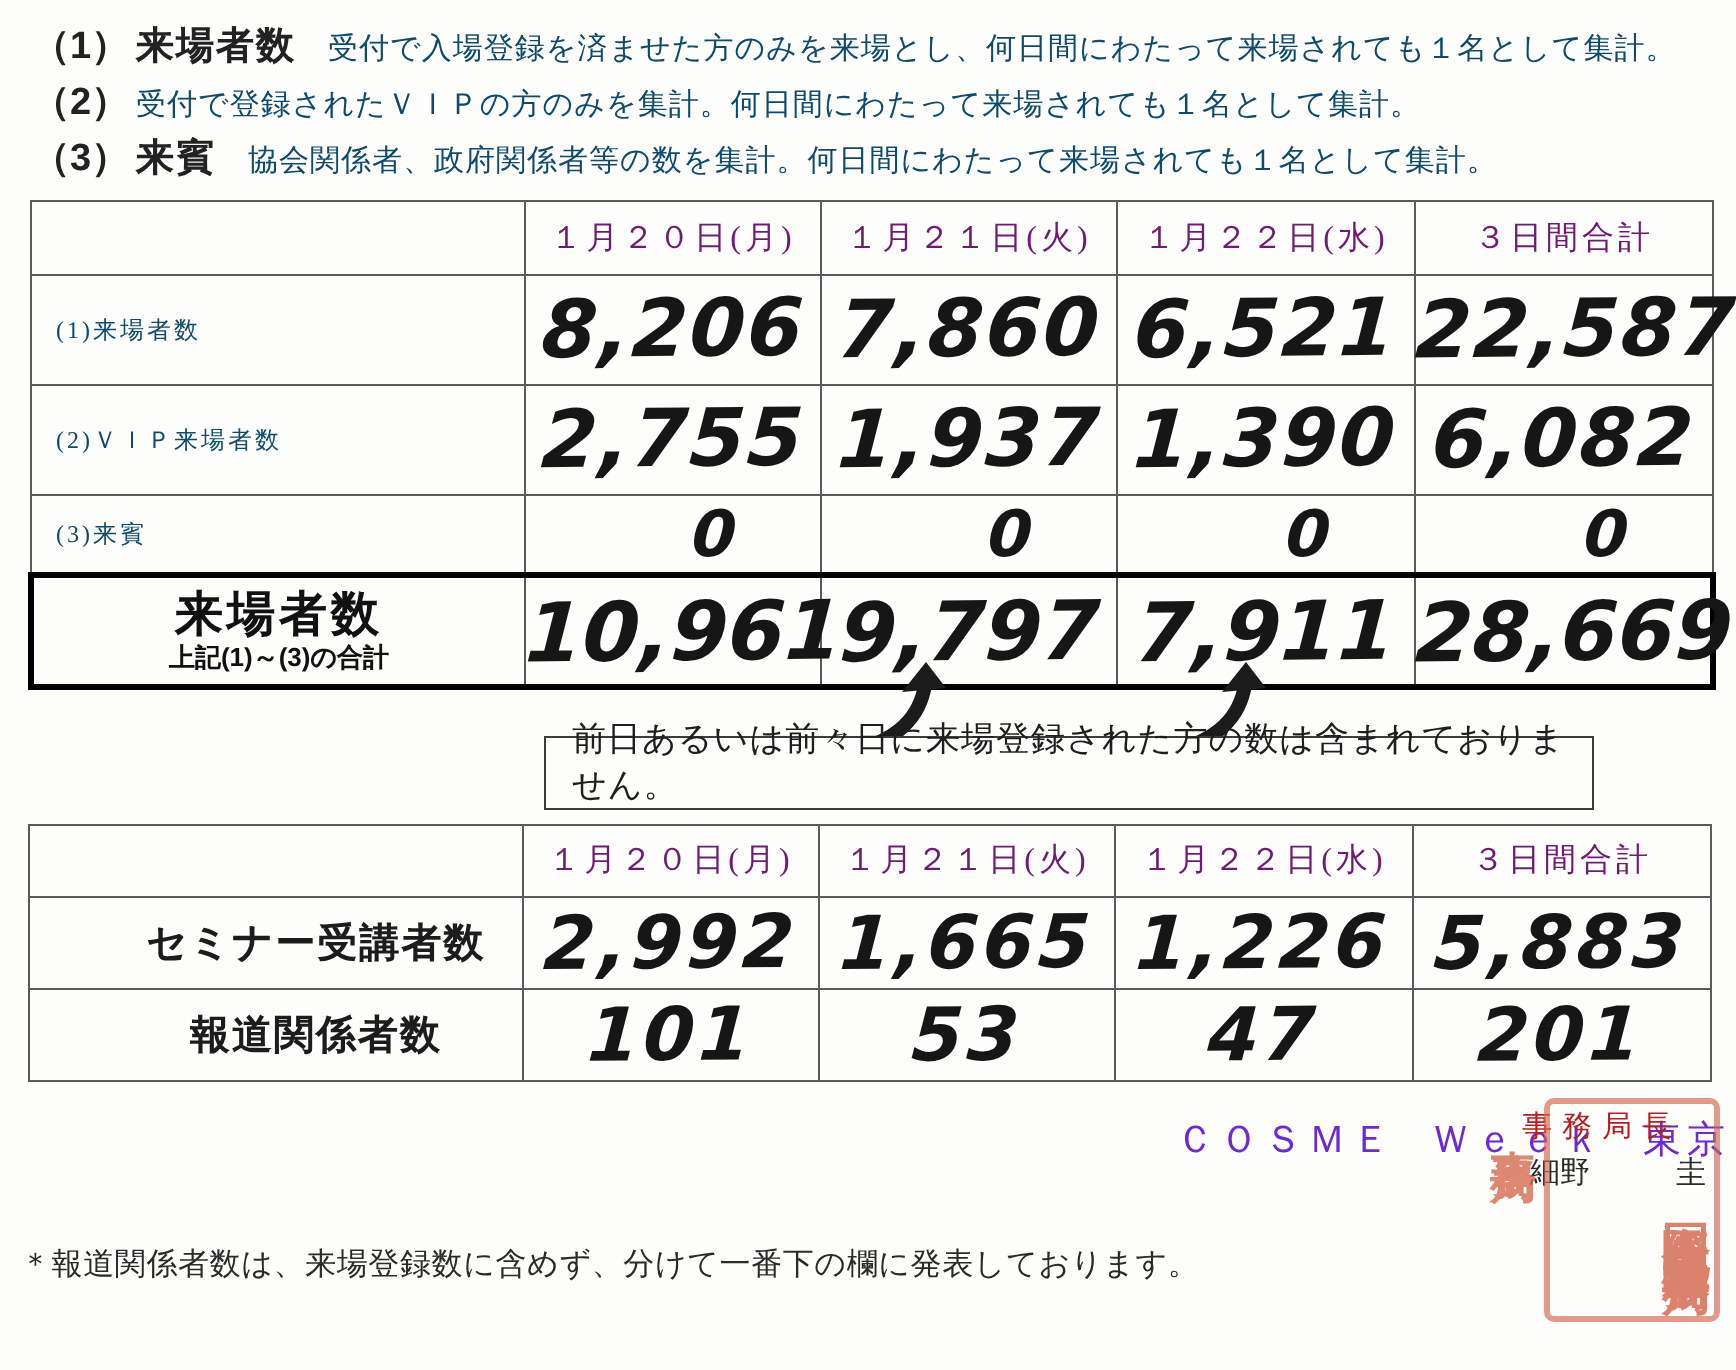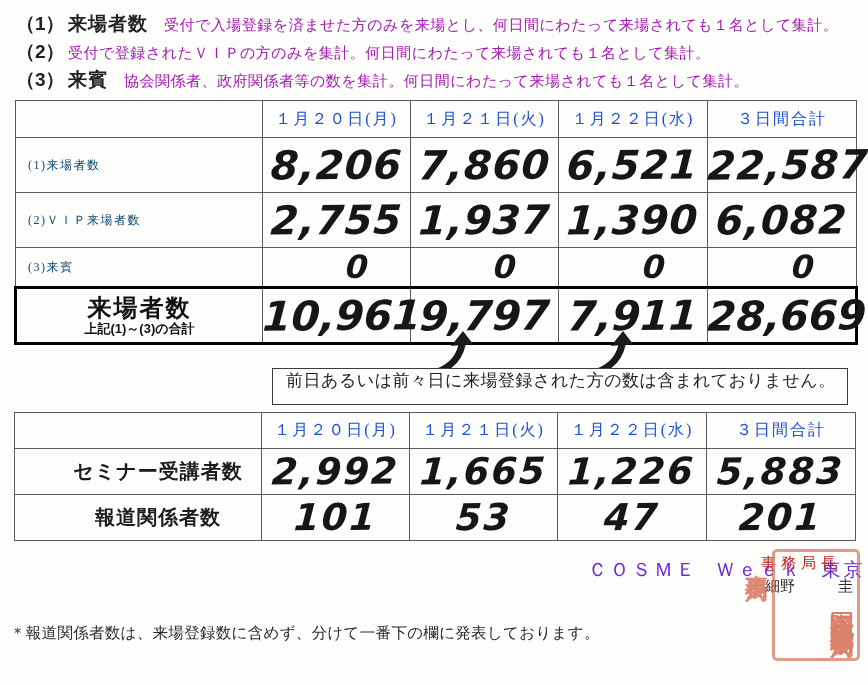--- a/index.html
+++ b/index.html
@@ -5,30 +5,30 @@
   * { margin:0; padding:0; box-sizing:border-box; }
   html,body { width:868px; height:685px; }
   body { background:#ffffff; font-family:"Liberation Serif","DejaVu Serif",serif; color:#222; }
   .page { position:relative; width:868px; height:685px; background:#fdfdfb; overflow:hidden; }
 
   
   .defs { position:absolute; left:16px; top:12px; width:846px; }
   .def-row { display:flex; align-items:baseline; margin-bottom:3px; line-height:24px; white-space:nowrap; }
   .def-num { font-family:"Liberation Sans","DejaVu Sans",sans-serif; font-weight:bold; font-size:19px; width:52px; flex:0 0 auto; }
   .def-term { font-family:"Liberation Sans","DejaVu Sans",sans-serif; font-weight:bold; font-size:19px; margin-right:16px; flex:0 0 auto; letter-spacing:1px; }
-  .def-desc { font-size:15px; color:#a21caf; letter-spacing:0.5px; }
+  .def-desc { font-size:15px; color:#0c4a6e; letter-spacing:0.5px; }
 
   
   table { border-collapse:collapse; table-layout:fixed; width:841px; background:transparent; }
   .tbl { position:absolute; left:14px; }
   #table1 { top:100px; }
   #table2 { top:412px; }
   th, td { border:1.2px solid #5a5a5a; overflow:visible; }
   table { border:1.5px solid #4a4a4a; }
-  th.day { font-weight:normal; font-size:16px; letter-spacing:2px; color:#1d4ed8; text-align:center; }
+  th.day { font-weight:normal; font-size:16px; letter-spacing:2px; color:#701a75; text-align:center; }
   td.rowlabel { font-size:12px; letter-spacing:1.5px; padding-left:12px; color:#0c4a6e; }
   td.rowlabel2 { font-family:"Liberation Sans","DejaVu Sans",sans-serif; font-weight:bold; font-size:20px; text-align:center; letter-spacing:1px; color:#1c1c1c;padding-left:40px; }
   td.val { text-align:center; vertical-align:middle; }
 
   
   .hw { font-family:"DejaVu Sans",sans-serif; font-weight:bold; font-style:italic; color:#161616;
         white-space:nowrap; display:inline-block; transform:skewX(-4deg) rotate(-0.5deg); }
   .hw-lg { font-size:40px; letter-spacing:1px; }
   .hw-total { font-size:41px; letter-spacing:0; }
   .hw-zero { font-size:32px; }
@@ -40,22 +40,22 @@
   tr.total td:last-child { border-right:3.5px solid #000; }
   .total-label { font-family:"Liberation Sans","DejaVu Sans",sans-serif; font-weight:bold; font-size:24px; text-align:center; letter-spacing:2px; color:#111; line-height:26px; }
   .total-sub { font-family:"Liberation Sans","DejaVu Sans",sans-serif; font-weight:bold; font-size:13px; text-align:center; color:#111; line-height:15px; }
 
   
   .arrow { position:absolute; }
   #arrow1 { left:425px; top:331px; }
   #arrow2 { left:585px; top:331px; }
 
   
-  .notebox { position:absolute; left:272px; top:368px; width:576px; height:37px;
-             border:1.3px solid #3c3c3c; background:#fdfdfb; display:flex; align-items:flex-start; padding-left:13px; }
+  .notebox { position:absolute; left:272px; top:368px; width:525px; height:37px;
+             border:1.3px solid #3c3c3c; background:#fdfdfb; display:flex; align-items:flex-end; padding-left:13px; }
   .notebox span { font-size:17px; letter-spacing:0.5px; color:#1e1e1e; }
 
   
   .sig-org { position:absolute; left:588px; top:557px; font-size:19px; letter-spacing:3px; word-spacing:10px; color:#6d28d9; }
   .sig-title { position:absolute; left:761px; top:554px; font-size:15px; letter-spacing:5px; color:#b91c1c; }
   .sig-name { position:absolute; left:765px; top:577px; width:88px; display:flex; justify-content:space-between; font-size:15px; color:#2a2a2a; }
 
   .stamp-small { position:absolute; left:742px; top:556px; width:28px; height:100px;
                  writing-mode:vertical-rl; text-orientation:upright;
                  font-size:23px; line-height:28px; font-weight:bold; color:#d4684e; opacity:.78; letter-spacing:3px; }

